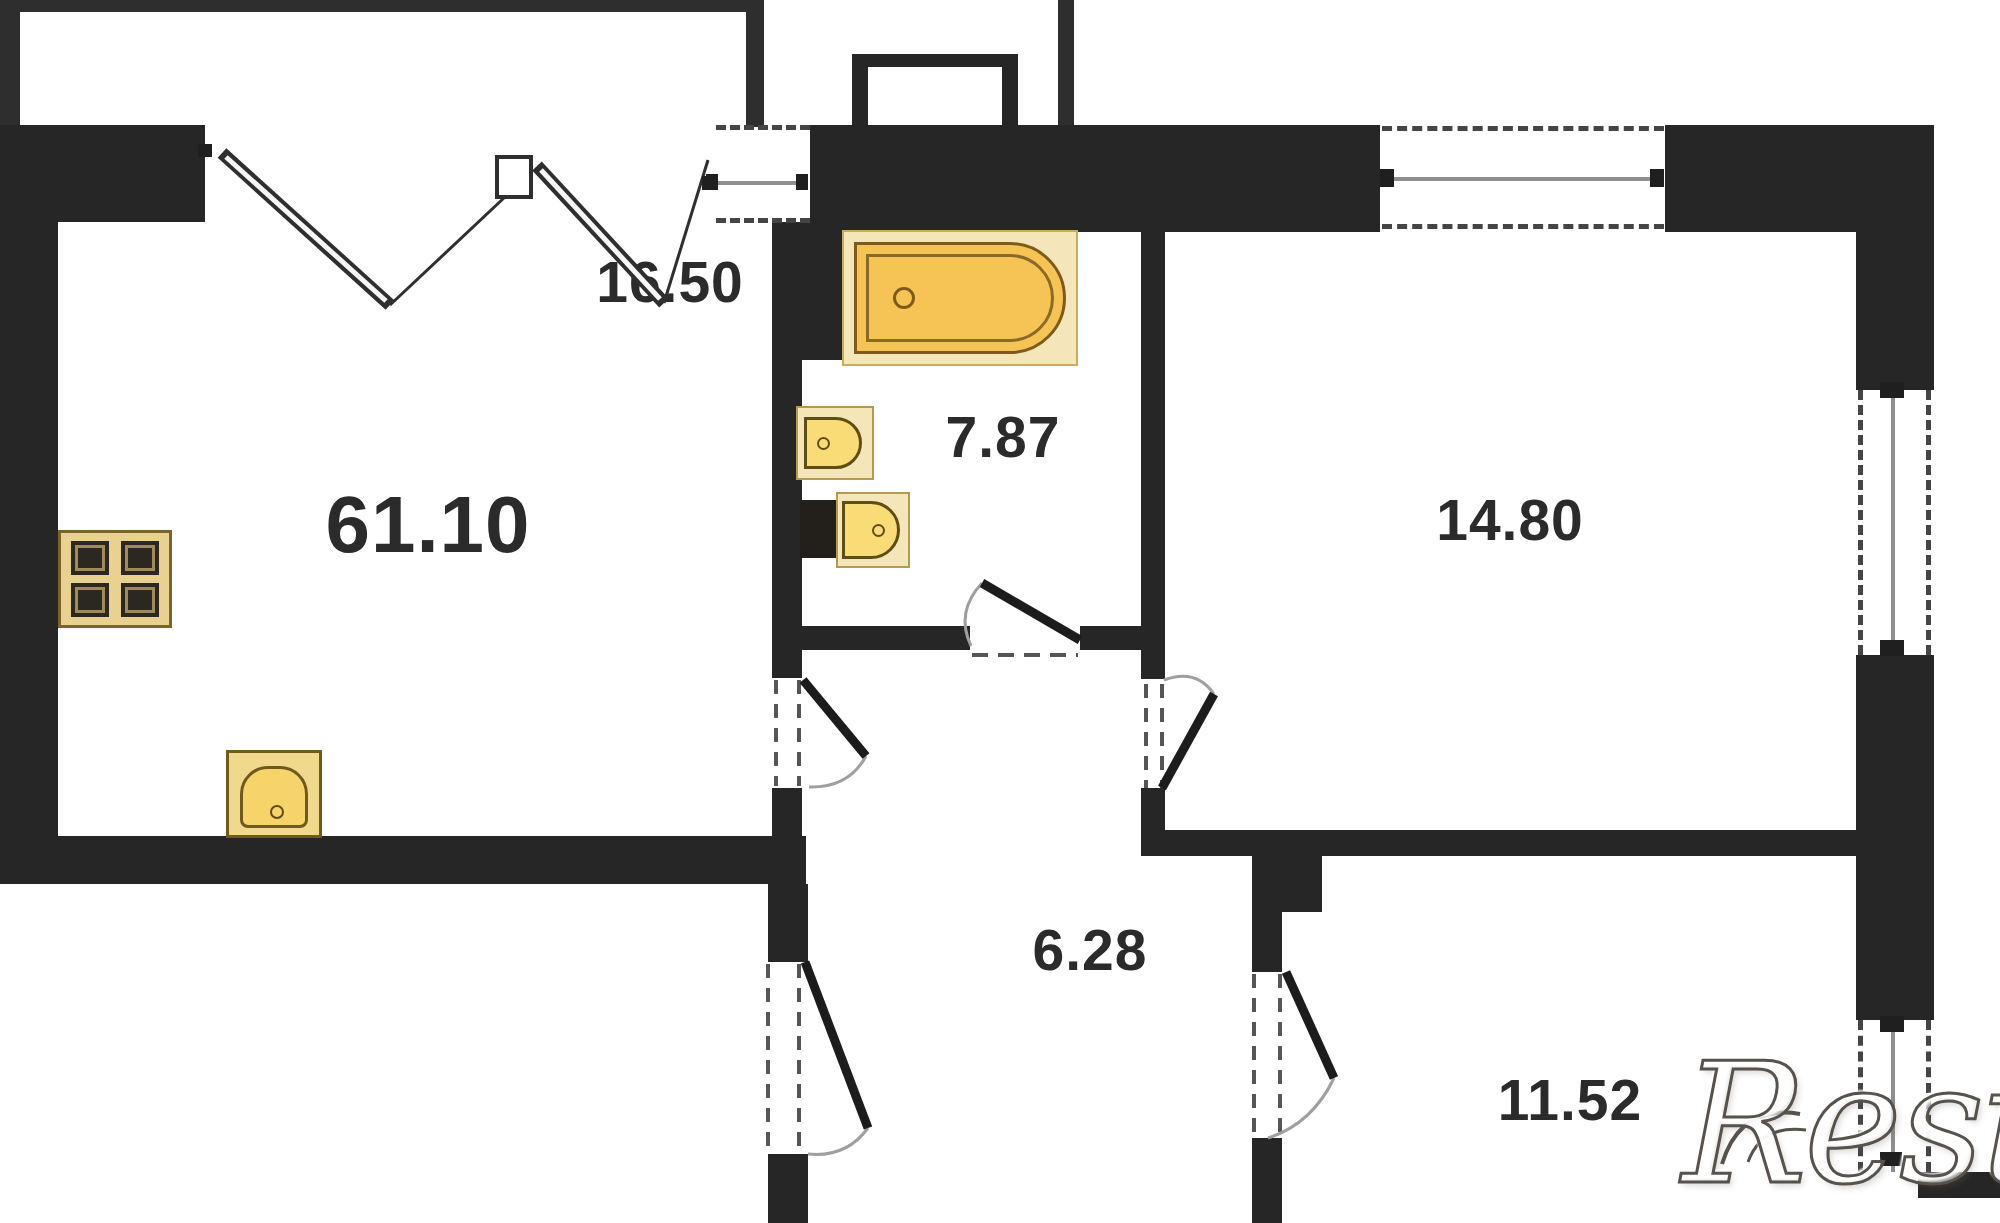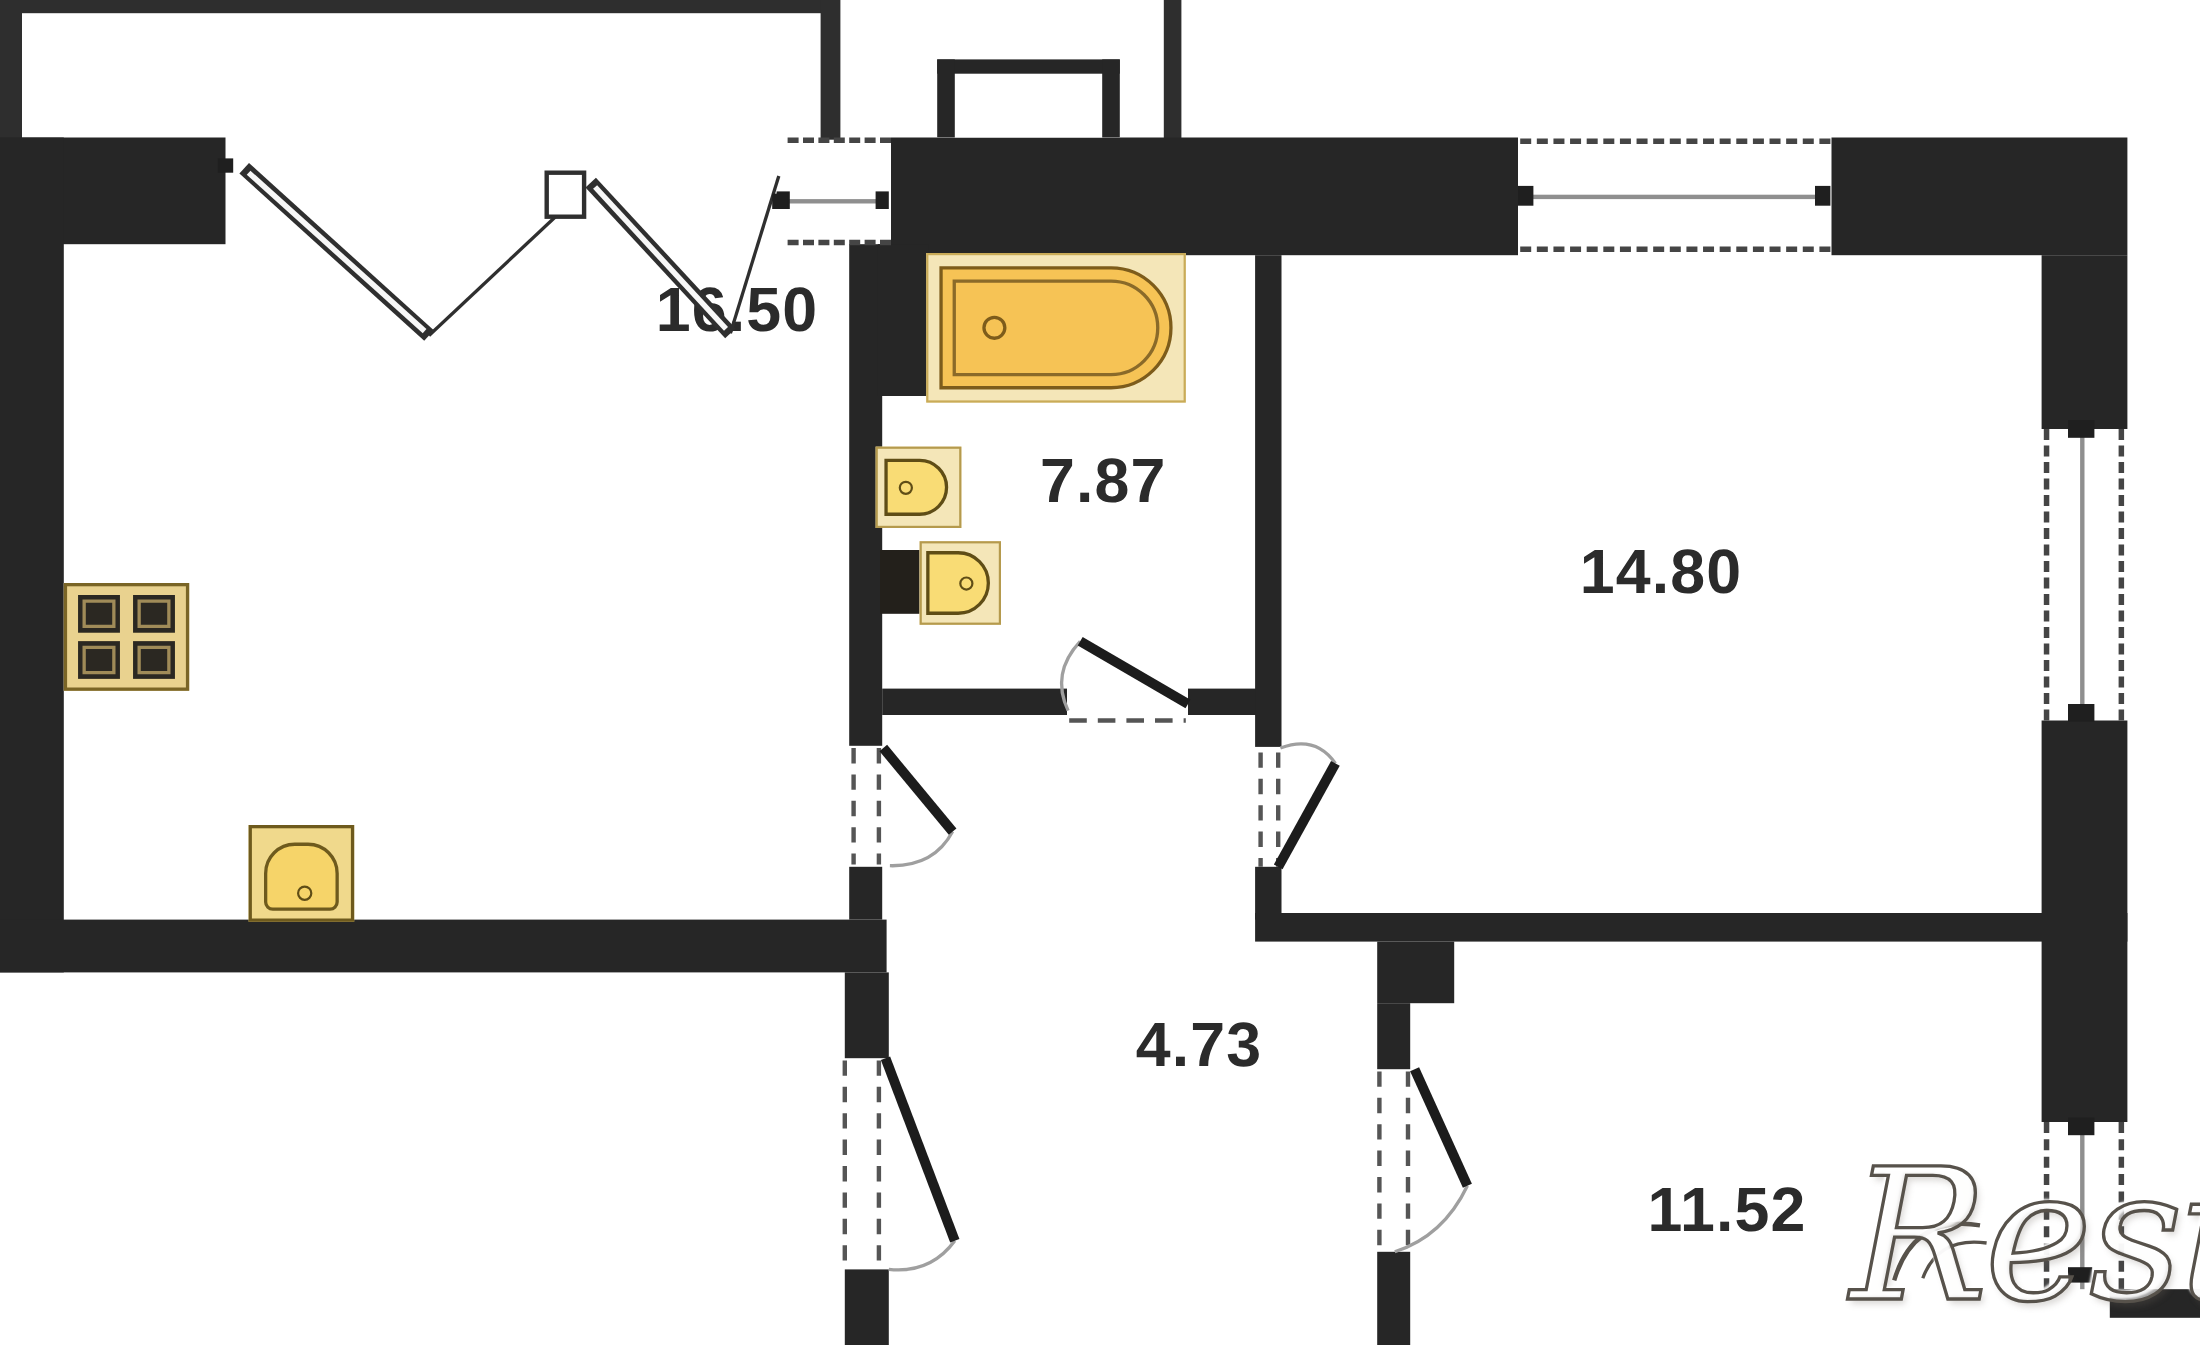--- a/index.html
+++ b/index.html
@@ -170,21 +170,22 @@
     <div class="burner" style="left:10px;top:50px;"></div>
     <div class="burner" style="left:60px;top:50px;"></div>
   </div>
 
   <div class="fix" style="left:226px;top:750px;width:96px;height:88px;background:#f0d98c;border:3px solid #6e5a1d;">
     <div class="fix" style="left:11px;top:13px;width:68px;height:62px;background:#f6d469;border:3px solid #6e5a1d;border-radius:28px 28px 8px 8px;">
       <div class="drain" style="left:27px;top:36px;width:14px;height:14px;border:2px solid #5f4d16;"></div>
     </div>
   </div>
 
+  <div class="room-label lbl-xl" style="left:428px;top:525px;">61.10</div>
   <div class="room-label lbl-m" style="left:670px;top:282px;">16.50</div>
   <div class="room-label lbl-m" style="left:1003px;top:437px;">7.87</div>
   <div class="room-label lbl-m" style="left:1510px;top:520px;">14.80</div>
-  <div class="room-label lbl-m" style="left:1090px;top:950px;">4.73</div>
+  <div class="room-label lbl-m" style="left:1090px;top:950px;">6.28</div>
   <div class="room-label lbl-m" style="left:1570px;top:1100px;">11.52</div>
 
   <div class="watermark">Restate</div>
 
 </div>
 
 </body></html>

